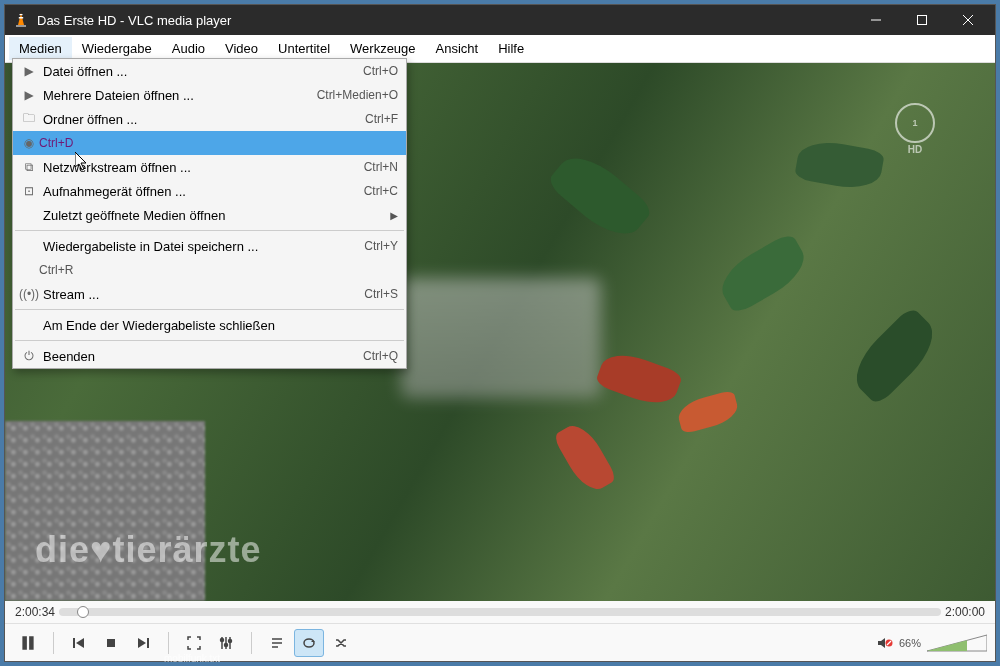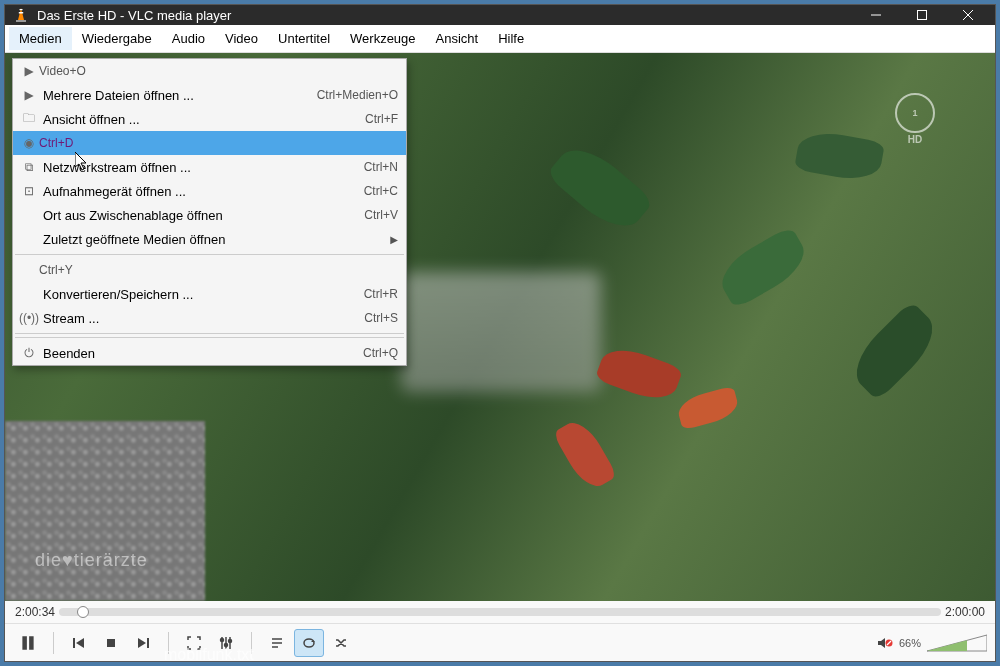--- a/index.html
+++ b/index.html
@@ -1,41 +1,41 @@
 <!DOCTYPE html>
 <html><head>
 <meta charset="utf-8">
 <style>
 * { margin: 0; padding: 0; box-sizing: border-box; font-family: "Segoe UI", Tahoma, sans-serif; }
 body { background: #4a7ba8; width: 1000px; height: 666px; overflow: hidden; position: relative; }
 
 .window { position: absolute; top: 4px; left: 4px; right: 4px; bottom: 4px; background: #fff; display: flex; flex-direction: column; border: 1px solid #555; }
 
-.titlebar { background: #2b2b2b; color: #fff; height: 20px; display: flex; align-items: center; padding: 0 4px 0 8px; font-size: 13px; }
+.titlebar { background: #2b2b2b; color: #fff; height: 30px; display: flex; align-items: center; padding: 0 4px 0 8px; font-size: 13px; }
 .titlebar .cone { width: 16px; height: 16px; margin-right: 8px; }
 .titlebar .title { flex: 1; }
 .titlebar .winbtn { width: 46px; height: 30px; display: flex; align-items: center; justify-content: center; color: #fff; cursor: pointer; }
 
 .menubar { background: #fff; height: 28px; display: flex; align-items: center; border-bottom: 1px solid #ddd; font-size: 13px; padding: 0 4px; }
 .menubar .menuitem { padding: 4px 10px; cursor: pointer; }
 .menubar .menuitem.open { background: #e5f1fb; }
 
 .video-area { flex: 1; background: #1a1a1a; position: relative; overflow: hidden; }
 .video-bg { position: absolute; inset: 0; background: linear-gradient(120deg, #3a5530 0%, #4a6b3a 20%, #2d4a28 50%, #5a7845 70%, #3d5a32 100%); }
 .video-bg::before { content:""; position:absolute; left:40%; top:40%; width:200px; height:120px; background: linear-gradient(#ccc,#aaa); border-radius: 8px; filter: blur(8px); opacity:0.5; }
 .leaf { position:absolute; border-radius: 50% 20% 50% 20%; }
 .l1 { width:80px; height:40px; background:#a83c28; top:55%; left:60%; transform:rotate(20deg); }
 .l2 { width:60px; height:30px; background:#c85a32; top:62%; left:68%; transform:rotate(-15deg); }
 .l3 { width:100px; height:50px; background:#2d5a2d; top:20%; left:55%; transform:rotate(40deg); }
 .l4 { width:90px; height:45px; background:#3a6b3a; top:35%; left:72%; transform:rotate(-30deg); }
 .l5 { width:70px; height:35px; background:#b84832; top:70%; left:55%; transform:rotate(60deg); }
 .l6 { width:85px; height:42px; background:#355c35; top:15%; left:80%; transform:rotate(10deg); }
 .l7 { width:95px; height:48px; background:#2a4d2a; top:50%; left:85%; transform:rotate(-45deg); }
 .gravel { position:absolute; left:0; bottom:0; width:200px; height:180px; background: radial-gradient(circle at 30% 30%, #888 2px, transparent 3px), radial-gradient(circle at 70% 60%, #999 2px, transparent 3px), #777; background-size: 12px 12px; filter: blur(1px); }
-.watermark { position:absolute; left:30px; bottom:30px; color:#fff; opacity:0.5; font-size:18px; font-weight:normal; letter-spacing:1px; }
+.watermark { position:absolute; left:30px; bottom:30px; color:#fff; opacity:0.5; font-size:36px; font-weight:bold; letter-spacing:1px; }
 .watermark .heart { color:#fff; }
 .hdlogo { position:absolute; right:60px; top:40px; width:40px; height:40px; border:2px solid rgba(255,255,255,0.6); border-radius:50%; display:flex; align-items:center; justify-content:center; color:rgba(255,255,255,0.6); font-size:9px; font-weight:bold; }
 .hdlogo::after { content:"HD"; position:absolute; bottom:-14px; font-size:10px; }
 
 .dropdown { position: absolute; top: 58px; left: 12px; width: 395px; background: #f5f5f5; border: 1px solid #aaa; box-shadow: 2px 4px 8px rgba(0,0,0,0.3); font-size: 13px; z-index: 100; }
 .dropdown .row { display: flex; align-items: center; height: 24px; padding: 0 8px 0 6px; cursor: pointer; }
 .dropdown .row.highlighted { background: #4da6e8; color: #000; }
 .dropdown .row .ico { width: 20px; display: flex; justify-content: center; color: #666; font-size: 12px; }
 .dropdown .row .lbl { flex: 1; padding-left: 4px; }
 .dropdown .row .shortcut { color: #555; font-size: 12px; }
@@ -55,21 +55,21 @@
 .csep { width: 1px; height: 22px; background: #ccc; margin: 0 6px; }
 .spacer { flex: 1; }
 .volblock { display: flex; align-items: center; gap: 6px; }
 .voltext { font-size: 11px; color: #555; }
 .volicon { color: #e53935; display:flex; align-items:center; }
 .voltri { width: 60px; height: 20px; position: relative; }
 .voltri svg { width: 100%; height: 100%; }
 
 .cursor { position: absolute; top: 152px; left: 75px; z-index: 200; pointer-events: none; }
 
-.taskbar-hint { position:absolute; bottom:2px; left:164px; color:#fff; font-size:16px; opacity:0.7;text-align:right; }
+.taskbar-hint { position:absolute; bottom:2px; left:164px; color:#fff; font-size:10px; opacity:0.7;text-align:right; }
 </style>
 </head>
 <body>
 
 <div class="window">
 
   <div class="titlebar">
     <svg class="cone" viewBox="0 0 16 16">
       <polygon points="8,1 11,13 5,13" fill="#ff8800"></polygon>
       <rect x="5.8" y="5" width="4.4" height="1.5" fill="#fff"></rect>
@@ -216,72 +216,72 @@
           </svg>
       </div>
     </div>
   </div>
 
 </div>
 
 <div class="dropdown">
   <div class="row">
     <span class="ico">▶</span>
-    <span class="shortcut">Video+O</span>
+    <span class="lbl">Datei öffnen ...</span>
+    <span class="shortcut">Ctrl+O</span>
   </div>
   <div class="row">
     <span class="ico">▶</span>
     <span class="lbl">Mehrere Dateien öffnen ...</span>
     <span class="shortcut">Ctrl+Medien+O</span>
   </div>
   <div class="row">
     <span class="ico">🗀</span>
-    <span class="lbl">Ansicht öffnen ...</span>
+    <span class="lbl">Ordner öffnen ...</span>
     <span class="shortcut">Ctrl+F</span>
   </div>
   <div class="row highlighted">
     <span class="ico">◉</span>
     <span class="shortcut">Ctrl+D</span>
   </div>
   <div class="row">
     <span class="ico">⧉</span>
     <span class="lbl">Netzwerkstream öffnen ...</span>
     <span class="shortcut">Ctrl+N</span>
   </div>
   <div class="row">
     <span class="ico">⊡</span>
     <span class="lbl">Aufnahmegerät öffnen ...</span>
     <span class="shortcut">Ctrl+C</span>
   </div>
   <div class="row">
     <span class="ico"></span>
-    <span class="lbl">Ort aus Zwischenablage öffnen</span>
-    <span class="shortcut">Ctrl+V</span>
-  </div>
-  <div class="row">
-    <span class="ico"></span>
     <span class="lbl">Zuletzt geöffnete Medien öffnen</span>
     <span class="submenu-arrow">▶</span>
   </div>
   <hr>
   <div class="row">
     <span class="ico"></span>
+    <span class="lbl">Wiedergabeliste in Datei speichern ...</span>
     <span class="shortcut">Ctrl+Y</span>
   </div>
   <div class="row">
     <span class="ico"></span>
-    <span class="lbl">Konvertieren/Speichern ...</span>
     <span class="shortcut">Ctrl+R</span>
   </div>
   <div class="row">
     <span class="ico">((•))</span>
     <span class="lbl">Stream ...</span>
     <span class="shortcut">Ctrl+S</span>
   </div>
   <hr>
+  <div class="row">
+    <span class="ico"></span>
+    <span class="lbl">Am Ende der Wiedergabeliste schließen</span>
+  </div>
   <hr>
   <div class="row">
     <span class="ico">⏻</span>
     <span class="lbl">Beenden</span>
     <span class="shortcut">Ctrl+Q</span>
   </div>
 </div>
 
 <svg class="cursor" width="16" height="20" viewBox="0 0 16 20">
   <polygon points="0,0 0,15 4,12 7,18 9,17 6,11 11,11" fill="#fff" stroke="#000" stroke-width="1"></polygon>

